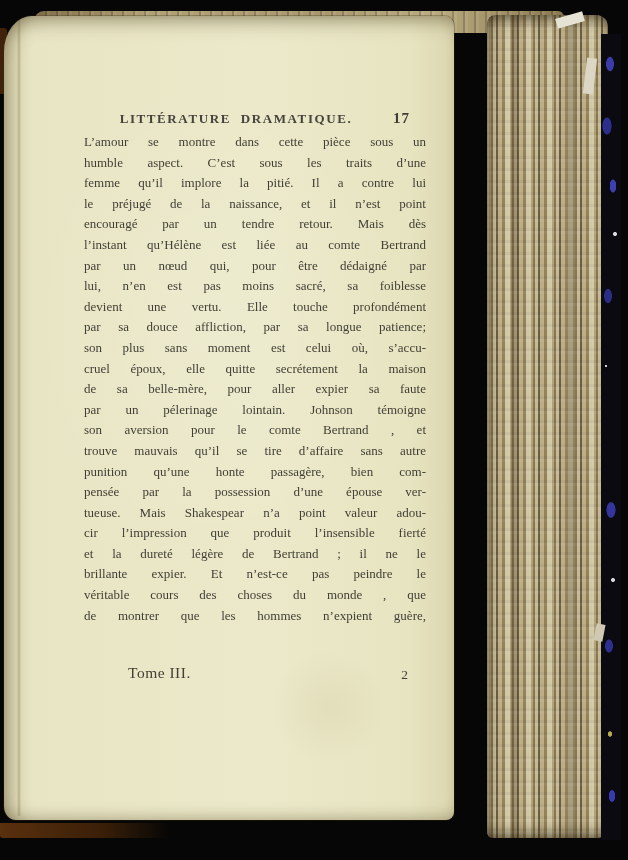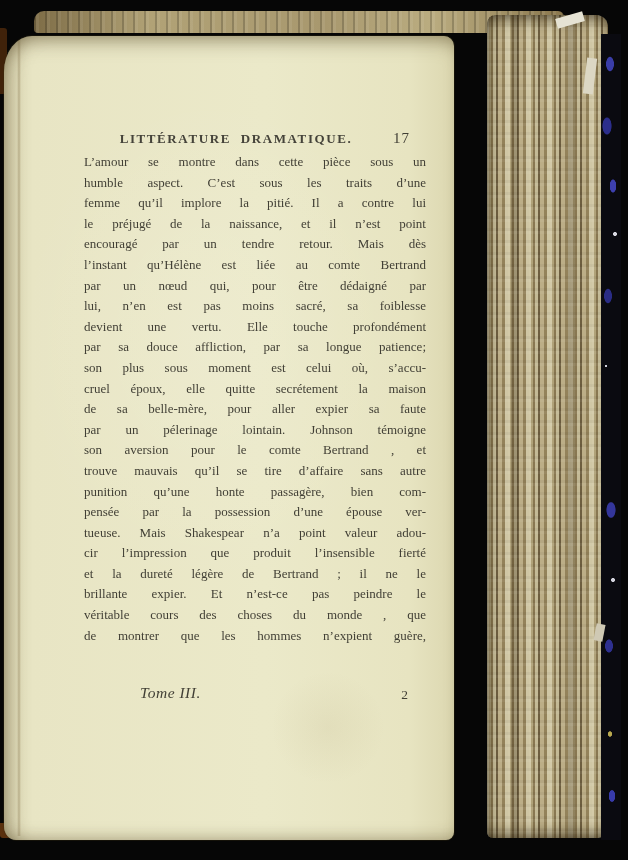--- a/index.html
+++ b/index.html
@@ -60,21 +60,21 @@
   
   .binding-top-left { position:absolute; left:0; top:28px; width:7px; height:66px; background:#40220a; border-radius:0 3px 3px 0; }
   .binding-bottom {
     position:absolute; left:0; top:823px; width:170px; height:15px;
     background:linear-gradient(90deg,#5a300e,#3a1f07 60%, rgba(20,10,2,0));
     border-radius:0 0 6px 3px;
   }
 
   
   .page {
-    position:absolute; left:4px; top:36px; width:450px; height:804px;
+    position:absolute; left:4px; top:16px; width:450px; height:804px;
     border-radius:28px 10px 8px 12px / 36px 10px 8px 14px;
     background:
       radial-gradient(70% 50% at 46% 38%, rgba(255,255,252,.12), rgba(0,0,0,0) 62%),
       radial-gradient(18% 10% at 72% 86%, rgba(140,120,70,.08), rgba(0,0,0,0) 70%),
       linear-gradient(90deg,#dcd8b4 0,#e8e5c4 28px,#ebe9c9 58%,#e7e4c1 90%,#dcd7b0 100%),
       #e9e6c5;
     box-shadow:
       0 0 0 1px rgba(55,45,18,.3),
       inset 0 16px 20px -13px rgba(90,75,40,.6),
       inset 0 -12px 16px -11px rgba(90,75,40,.4),
@@ -84,27 +84,27 @@
     position:absolute; left:13px; top:4px; bottom:4px; width:4px;
     background:linear-gradient(90deg, rgba(120,100,60,0), rgba(120,100,60,.35) 50%, rgba(120,100,60,0));
   }
 
   .header { position:absolute; left:80px; top:95px; width:342px; color:#45433a; }
   .running-title {
     display:block; text-align:center; padding-right:38px;
     font-size:13px; letter-spacing:1.6px; word-spacing:5px; font-weight:bold;
     color:#45433a;
   }
-  .page-number { position:absolute; right:16px; top:-1px; font-size:15px; letter-spacing:1px; color:#403e34; }
+  .page-number { position:absolute; right:16px; top:-1px; font-size:15px; letter-spacing:1px; color:#403e34;font-weight:bold; }
 
   .body-text { position:absolute; left:80px; top:116px; width:342px; font-size:13px; line-height:20.6px; color:#413f35; }
   .line { text-align:justify; text-align-last:justify; height:20.6px; overflow:visible; }
 
   .footer { position:absolute; left:80px; top:648px; width:342px; height:22px; color:#413f35; }
-  .volume { font-style:italic; margin-left:56px; font-size:15.5px; letter-spacing:.5px; }
+  .volume { margin-left:44px; font-size:15.5px; letter-spacing:.5px; }
   .signature { position:absolute; right:18px; top:3px; font-size:13.5px; }
 </style>
 </head>
 <body>
 
 <div class="scene">
 
   <div class="top-edges"></div>
   <div class="fore-edge"></div>
   <div class="cover-strip"></div>
@@ -128,21 +128,21 @@
         <div class="line">L’amour se montre dans cette pièce sous un</div>
         <div class="line">humble aspect. C’est sous les traits d’une</div>
         <div class="line">femme qu’il implore la pitié. Il a contre lui</div>
         <div class="line">le préjugé de la naissance, et il n’est point</div>
         <div class="line">encouragé par un tendre retour. Mais dès</div>
         <div class="line">l’instant qu’Hélène est liée au comte Bertrand</div>
         <div class="line">par un nœud qui, pour être dédaigné par</div>
         <div class="line">lui, n’en est pas moins sacré, sa foiblesse</div>
         <div class="line">devient une vertu. Elle touche profondément</div>
         <div class="line">par sa douce affliction, par sa longue patience;</div>
-        <div class="line">son plus sous moment est celui où, s’accu-</div>
+        <div class="line">son plus sans moment est celui où, s’accu-</div>
         <div class="line">cruel époux, elle quitte secrétement la maison</div>
         <div class="line">de sa belle-mère, pour aller expier sa faute</div>
         <div class="line">par un pélerinage lointain. Johnson témoigne</div>
         <div class="line">son aversion pour le comte Bertrand , et</div>
         <div class="line">trouve mauvais qu’il se tire d’affaire sans autre</div>
         <div class="line">punition qu’une honte passagère, bien com-</div>
         <div class="line">pensée par la possession d’une épouse ver-</div>
         <div class="line">tueuse. Mais Shakespear n’a point valeur adou-</div>
         <div class="line">cir l’impression que produit l’insensible fierté</div>
         <div class="line">et la dureté légère de Bertrand ; il ne le</div>

